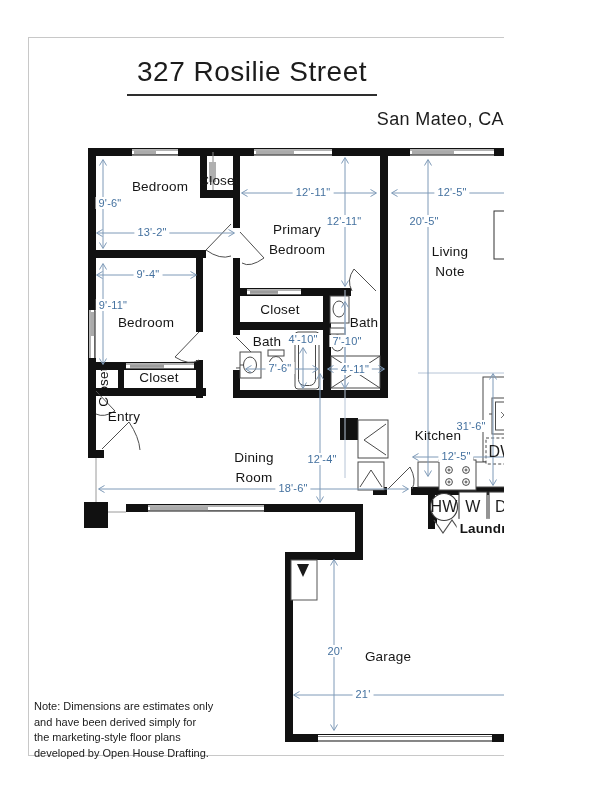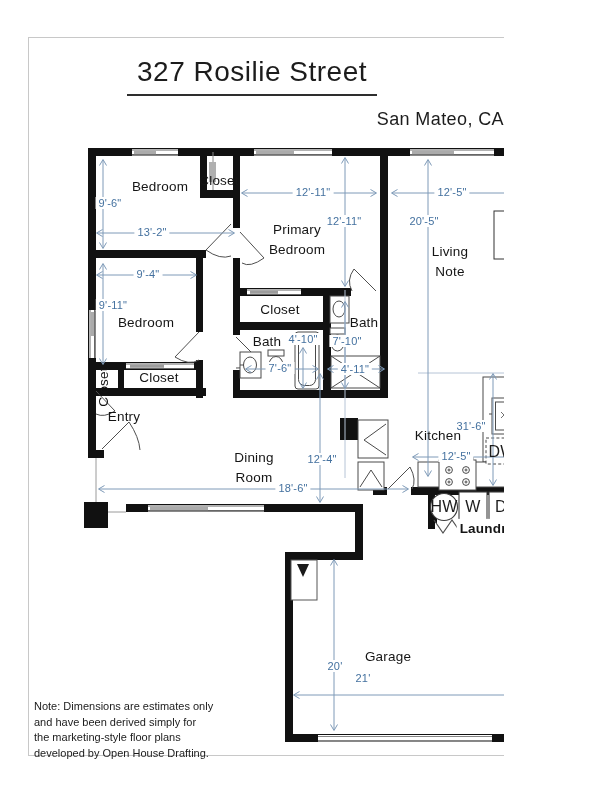--- a/index.html
+++ b/index.html
@@ -334,22 +334,22 @@
       <div class="dim-label" style="left: 344px; top: 221px;">12'-11"</div>
       <div class="dim-label" style="left: 424px; top: 221px;">20'-5"</div>
       <div class="dim-label" style="left: 303px; top: 339px;">4'-10"</div>
       <div class="dim-label" style="left: 347px; top: 341px;">7'-10"</div>
       <div class="dim-label" style="left: 280px; top: 368px;">7'-6"</div>
       <div class="dim-label" style="left: 355px; top: 369px;">4'-11"</div>
       <div class="dim-label" style="left: 322px; top: 459px;">12'-4"</div>
       <div class="dim-label" style="left: 293px; top: 488px;">18'-6"</div>
       <div class="dim-label" style="left: 471px; top: 426px;">31'-6"</div>
       <div class="dim-label" style="left: 456px; top: 456px;">12'-5"</div>
-      <div class="dim-label" style="left: 335px; top: 666px; text-align: center;">20'</div>
-      <div class="dim-label" style="left: 363px; top: 678px;">21'</div>
+      <div class="dim-label" style="left: 335px; top: 651px; text-align: center;">20'</div>
+      <div class="dim-label" style="left: 363px; top: 694px;">21'</div>
       <div class="fixture-label" style="left: 529px; top: 230px;">FP</div>
       <div class="fixture-label" style="left: 502px; top: 452px;">DW</div>
       <div class="fixture-label" style="left: 444px; top: 507px;">HW</div>
       <div class="fixture-label" style="left: 473px; top: 507px;">W</div>
       <div class="fixture-label" style="left: 501px; top: 507px;">D</div>
     </div>
 
   <div class="compass-n" style="left:557px;top:96px;">N</div>
 
   <div class="note">Note: Dimensions are estimates only and have been derived simply for the marketing-style floor plans developed by Open House Drafting.</div>

